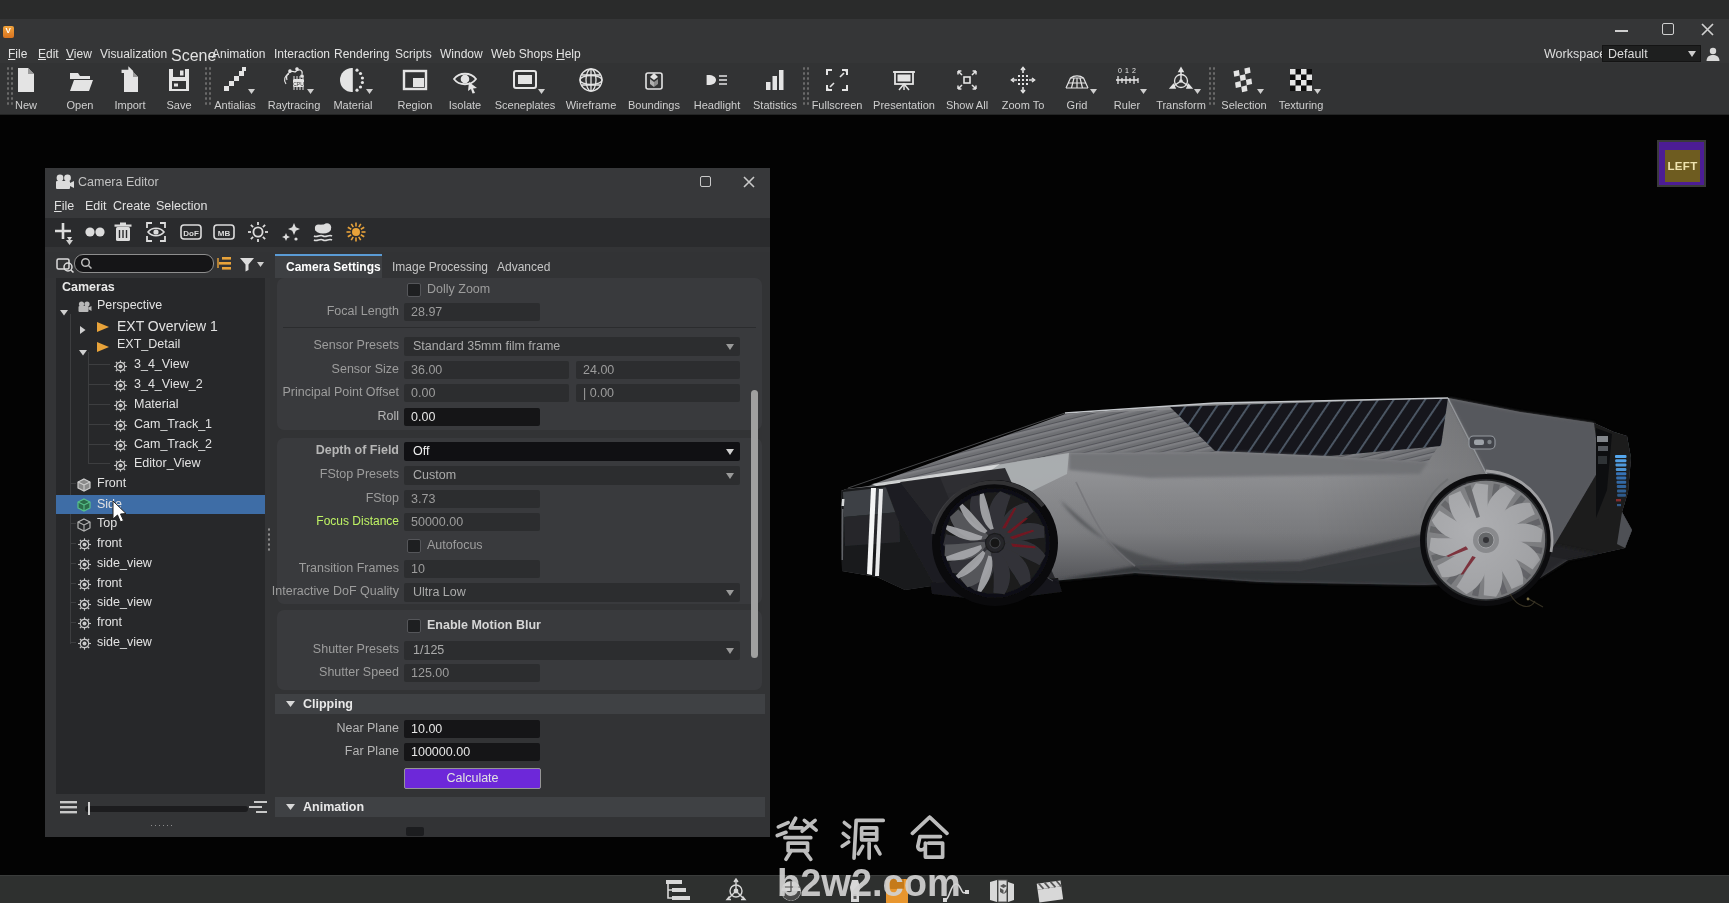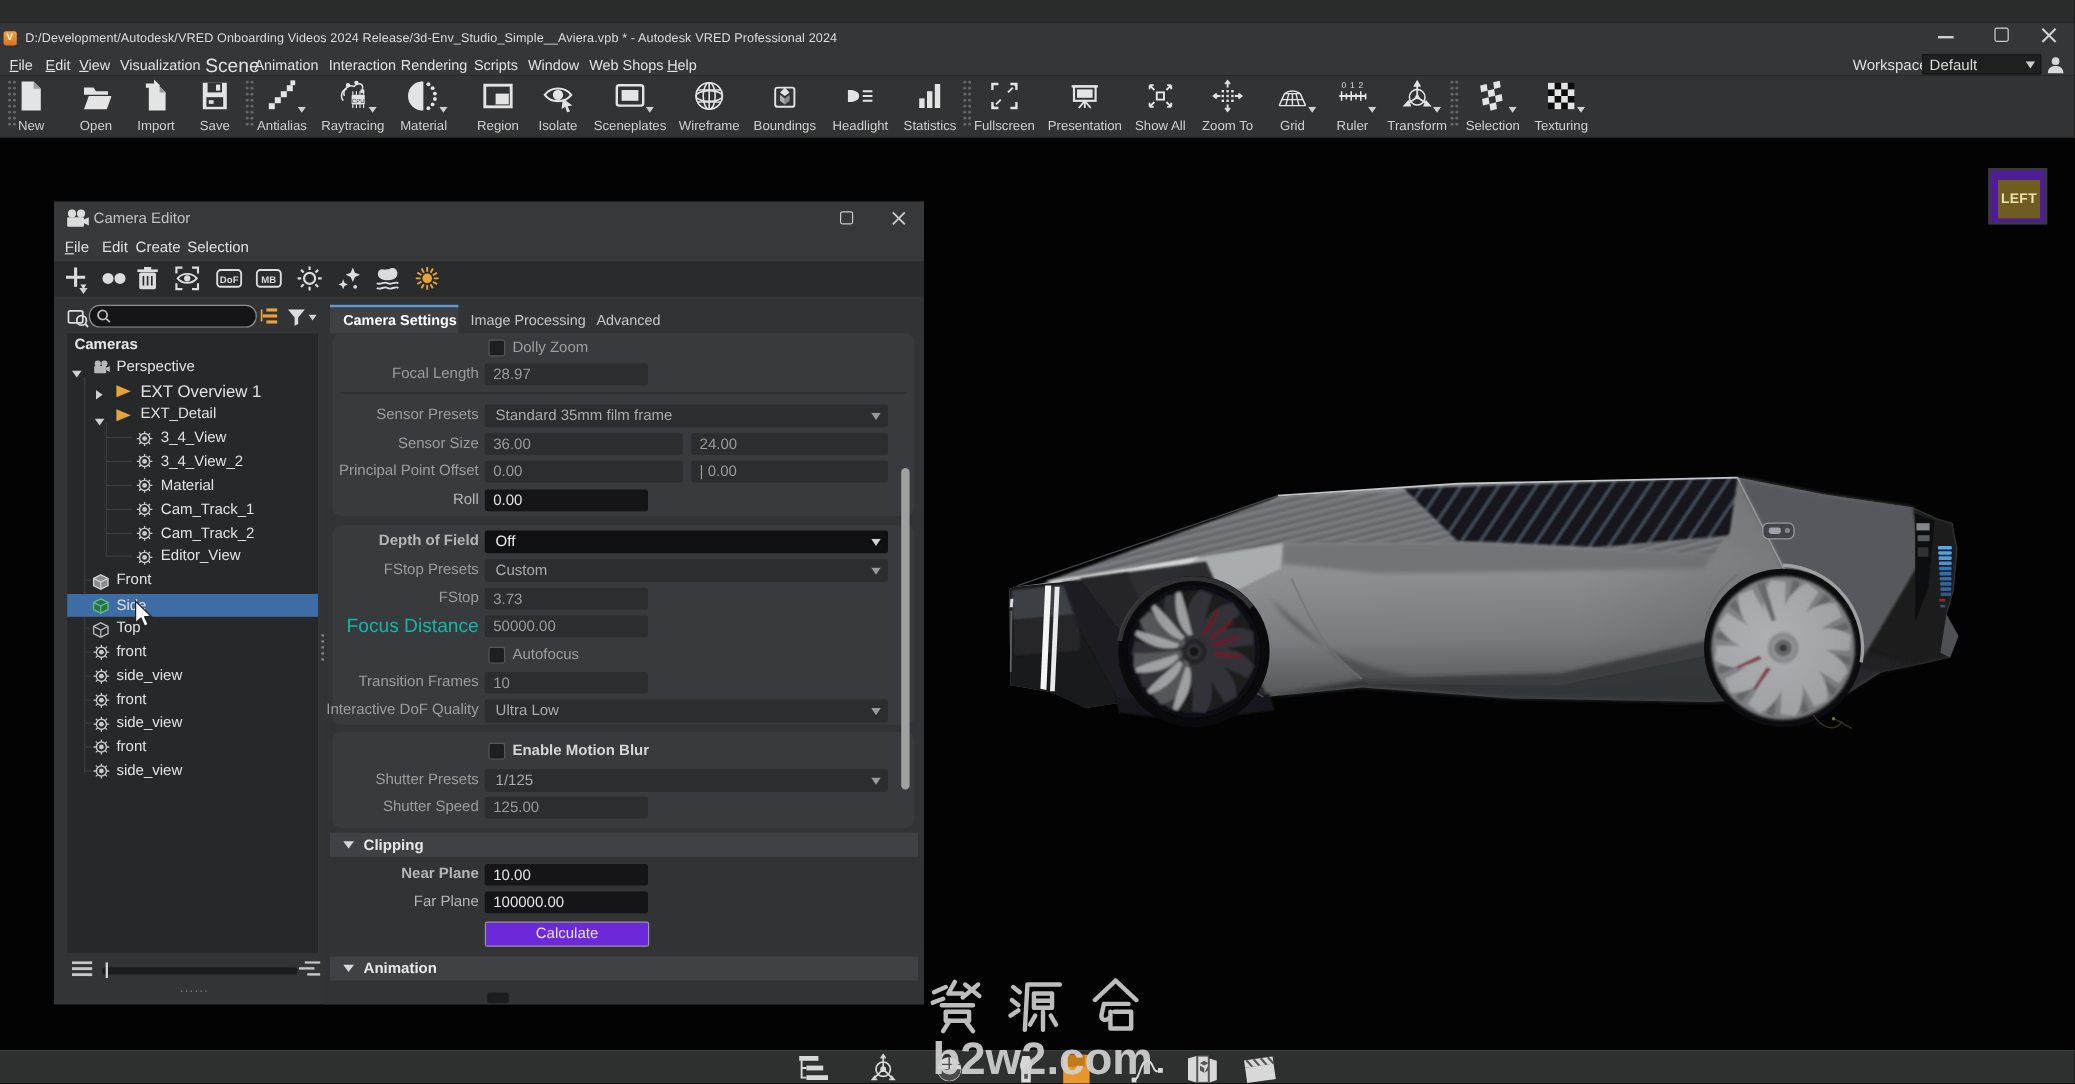--- a/index.html
+++ b/index.html
@@ -17,21 +17,20 @@
 </head>
 <body>
 <div id="stage">
 
 <div class="abs" style="left:0;top:0;width:1729px;height:19px;background:#2a2b2b;"></div>
 
 <div class="abs" style="left:0;top:19px;width:1729px;height:26px;background:#353637;">
   <div class="abs" style="left:3px;top:7px;width:11px;height:12px;background:linear-gradient(180deg,#f2a43c,#d9731f);border-radius:2px;">
     <div class="abs" style="left:2.5px;top:0px;color:#fff;font-size:8px;font-weight:bold;">V</div>
   </div>
-  <div class="abs" style="left:21px;top:7px;color:#dcdcdc;font-size:10.5px;letter-spacing:0.1px;">D:/Development/Autodesk/VRED Onboarding Videos 2024 Release/3d-Env_Studio_Simple__Aviera.vpb * - Autodesk VRED Professional 2024</div>
 
   <div class="abs" style="left:1615px;top:11px;width:13px;height:2px;background:#cfcfcf;"></div>
   <div class="abs" style="left:1662px;top:4px;width:12px;height:12px;border:1.6px solid #cfcfcf;border-radius:2px;"></div>
   <svg class="abs" style="left:1700px;top:3px;" width="15" height="15">
         <path d="M2 2 L13 13 M13 2 L2 13" stroke="#d0d0d0" stroke-width="1.7"></path>
       </svg>
 </div>
 
 <div class="abs" style="left:0;top:45px;width:1729px;height:18px;background:#353637;">
   <div class="abs" style="left:8px;top:2px;color:#e2e2e2;font-size:12px;"><span class="u">F</span>ile</div>
@@ -1131,21 +1130,21 @@
       </svg>
       <div class="abs" style="left:100px;top:299px;width:254px;text-align:right;font-size:12.5px;color:#9d9d9d;">FStop Presets</div>
       <div class="abs" style="left:359px;top:298px;width:336px;height:19px;background:#2c2d2f;border-radius:2px;"></div>
       <div class="abs" style="left:368px;top:300px;font-size:12.5px;color:#ababab;">Custom</div>
       <svg class="abs" width="9" height="7" style="left:681px;top:305px;">
         <path d="M0 0 h8 l-4 6z" fill="#9a9a9a"></path>
       </svg>
       <div class="abs" style="left:100px;top:323px;width:254px;text-align:right;font-size:12.5px;color:#9d9d9d;">FStop</div>
       <div class="abs" style="left:359px;top:322px;width:136px;height:18px;background:#2c2d2f;border-radius:2px;"></div>
       <div class="abs" style="left:366px;top:324px;font-size:12.5px;color:#9c9c9c;">3.73</div>
-      <div class="abs" style="left:100px;top:346px;width:254px;text-align:right;font-size:16px;color:#14b8a6;">Focus Distance</div>
+      <div class="abs" style="left:100px;top:346px;width:254px;text-align:right;font-size:12px;color:#bef264;">Focus Distance</div>
       <div class="abs" style="left:359px;top:345px;width:136px;height:18px;background:#2c2d2f;border-radius:2px;"></div>
       <div class="abs" style="left:366px;top:347px;font-size:12.5px;color:#9c9c9c;">50000.00</div>
       <div class="abs" style="left:362px;top:371px;width:14px;height:14px;background:#1e1f21;border:1px solid #55565a;border-radius:2px;"></div>
       <div class="abs" style="left:382px;top:370px;font-size:12.5px;color:#9d9d9d;">Autofocus</div>
       <div class="abs" style="left:100px;top:393px;width:254px;text-align:right;font-size:12.5px;color:#9d9d9d;">Transition Frames</div>
       <div class="abs" style="left:359px;top:392px;width:136px;height:18px;background:#2c2d2f;border-radius:2px;"></div>
       <div class="abs" style="left:366px;top:394px;font-size:12.5px;color:#9c9c9c;">10</div>
       <div class="abs" style="left:100px;top:416px;width:254px;text-align:right;font-size:12.5px;color:#9d9d9d;">Interactive DoF Quality</div>
       <div class="abs" style="left:359px;top:415px;width:336px;height:19px;background:#2c2d2f;border-radius:2px;"></div>
       <div class="abs" style="left:368px;top:417px;font-size:12.5px;color:#ababab;">Ultra Low</div>
@@ -1161,21 +1160,21 @@
         <path d="M0 0 h8 l-4 6z" fill="#9a9a9a"></path>
       </svg>
       <div class="abs" style="left:100px;top:497px;width:254px;text-align:right;font-size:12.5px;color:#9d9d9d;">Shutter Speed</div>
       <div class="abs" style="left:359px;top:496px;width:136px;height:18px;background:#2c2d2f;border-radius:2px;"></div>
       <div class="abs" style="left:366px;top:498px;font-size:12.5px;color:#9c9c9c;">125.00</div>
       <div class="abs" style="left:230px;top:526px;width:490px;height:20px;background:#3f4144;"></div>
       <svg class="abs" width="10" height="8" style="left:241px;top:532px;">
         <path d="M0 1 h9 l-4.5 6z" fill="#d8d8d8"></path>
       </svg>
       <div class="abs" style="left:258px;top:529px;font-size:12.5px;font-weight:bold;color:#e8e8e8;">Clipping</div>
-      <div class="abs" style="left:100px;top:553px;width:254px;text-align:right;font-size:12.5px;color:#b6b6b6;font-weight:bold;">Near Plane</div>
+      <div class="abs" style="left:100px;top:553px;width:254px;text-align:right;font-size:12.5px;color:#b6b6b6;">Near Plane</div>
       <div class="abs" style="left:359px;top:552px;width:136px;height:18px;background:#151517;border-radius:2px;"></div>
       <div class="abs" style="left:366px;top:554px;font-size:12.5px;color:#e6e6e6;">10.00</div>
       <div class="abs" style="left:100px;top:576px;width:254px;text-align:right;font-size:12.5px;color:#b6b6b6;">Far Plane</div>
       <div class="abs" style="left:359px;top:575px;width:136px;height:18px;background:#151517;border-radius:2px;"></div>
       <div class="abs" style="left:366px;top:577px;font-size:12.5px;color:#e6e6e6;">100000.00</div>
       <div class="abs" style="left:359px;top:600px;width:137px;height:21px;background:#6d28d9;border:1px solid #969696;border-radius:2px;text-align:center;line-height:19px;font-size:12.5px;color:#e2e2e2;">Calculate</div>
       <div class="abs" style="left:230px;top:629px;width:490px;height:20px;background:#3f4144;"></div>
       <svg class="abs" width="10" height="8" style="left:241px;top:635px;">
         <path d="M0 1 h9 l-4.5 6z" fill="#d8d8d8"></path>
       </svg>

